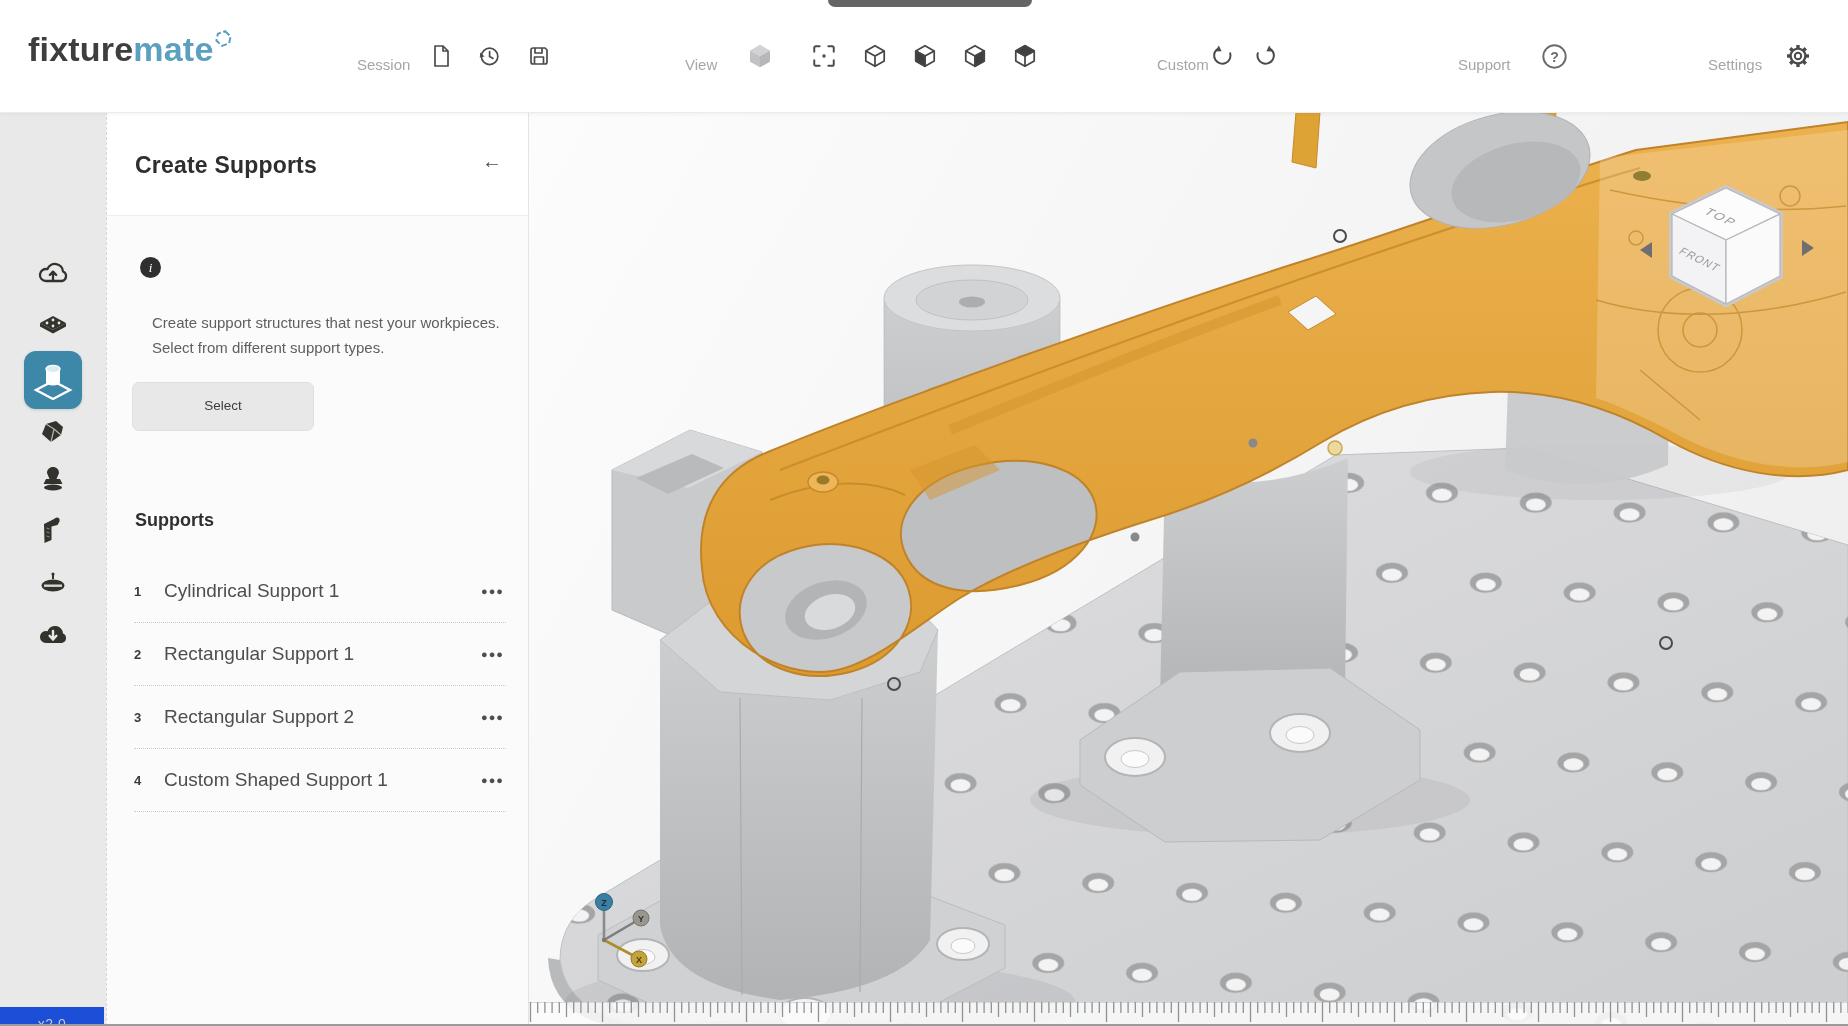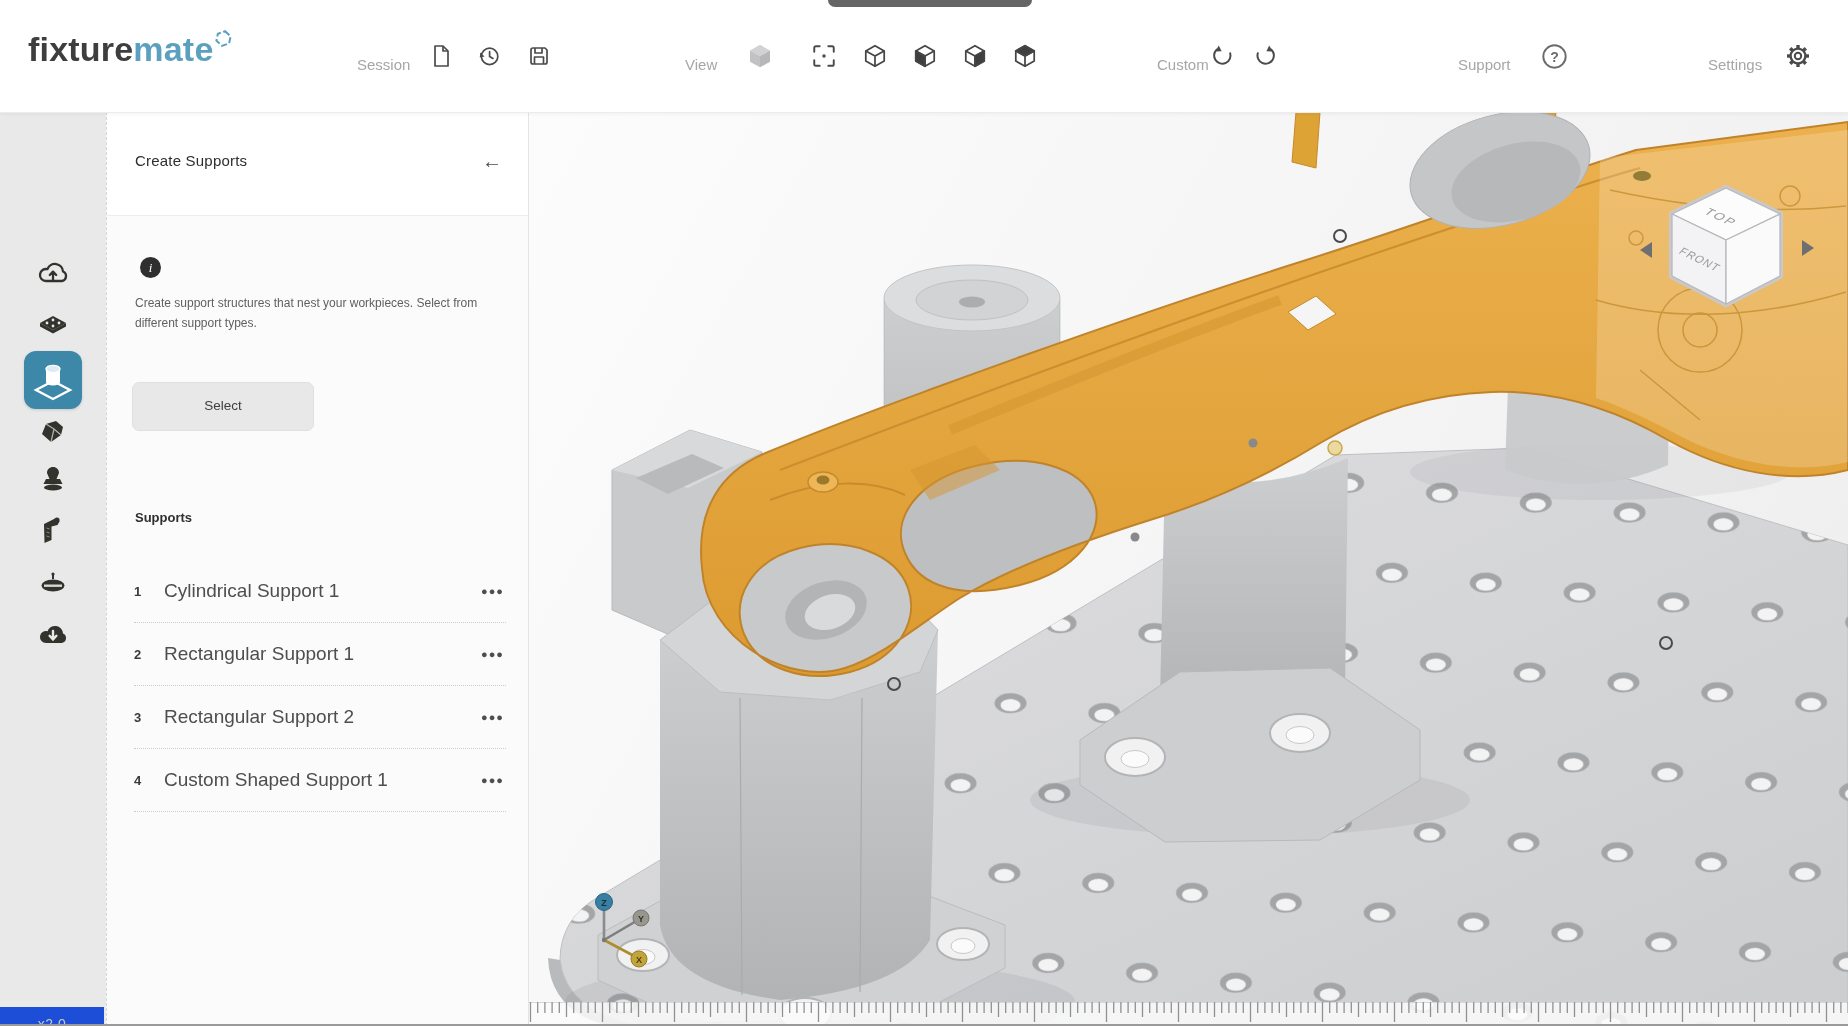--- a/index.html
+++ b/index.html
@@ -21,28 +21,28 @@
   .rail .ric{position:absolute;left:36px;cursor:pointer;}
   .rail .active-sq{position:absolute;left:24px;top:239px;width:58px;height:58px;border-radius:12px;
                    background:#3d87a8;box-shadow:0 1px 3px rgba(0,0,0,.15);cursor:pointer;}
   .zoom-badge{position:absolute;left:0;top:1007px;width:104px;height:19px;background:#1d4ed8;
               overflow:hidden;z-index:50;text-align:center;}
   .zoom-badge span{display:block;margin-top:9px;font-size:14px;color:#c9c9c5;letter-spacing:.5px;}
   
   .panel{position:absolute;top:112px;left:106px;width:423px;height:914px;background:#fbfbfb;
          border-left:1px dashed #d6d6d6;border-right:1px solid #e4e4e4;box-sizing:border-box;z-index:10;}
   .panel-header{position:absolute;top:0;left:0;right:0;height:103px;background:#fff;border-bottom:1px solid #ededed;}
-  .panel-title{position:absolute;left:28px;top:40px;font-size:15px;font-weight:normal;color:#2e2e2e;letter-spacing:.2px;}
+  .panel-title{position:absolute;left:28px;top:40px;font-size:23px;font-weight:bold;color:#2e2e2e;letter-spacing:.2px;}
   .panel-back{position:absolute;right:26px;top:38px;font-size:20px;color:#4a4a4a;cursor:pointer;}
   .info-dot{position:absolute;left:33px;top:145px;width:21px;height:21px;border-radius:50%;background:#2f2f2f;
             color:#fff;text-align:center;font-size:13px;line-height:21px;font-family:"Liberation Serif",serif;font-style:italic;}
-  .panel-desc{position:absolute;left:28px;top:182px;width:352px;font-size:12px;line-height:1.65;color:#5f5f5f;margin:0;}
+  .panel-desc{position:absolute;left:28px;top:182px;width:352px;font-size:15px;line-height:1.65;color:#5f5f5f;margin:17px;}
   .select-btn{position:absolute;left:25px;top:270px;width:180px;height:47px;border-radius:7px;background:#e8e8e8;
               border:1px solid #e0e0e0;font-size:13.5px;color:#3d3d3d;text-align:center;line-height:45px;cursor:pointer;}
-  .list-heading{position:absolute;left:28px;top:398px;font-size:13px;font-weight:bold;color:#2f2f2f;}
+  .list-heading{position:absolute;left:28px;top:398px;font-size:18px;font-weight:bold;color:#2f2f2f;}
   .support-list{position:absolute;left:27px;top:448px;right:22px;}
   .srow{height:62px;border-bottom:1.5px dotted #cdcdcd;display:flex;align-items:center;cursor:pointer;}
   .srow .idx{width:30px;font-size:13px;font-weight:bold;color:#3a3a3a;}
   .srow .nm{flex:1;font-size:19px;color:#4e4e4e;}
   .srow .menu{font-size:11px;color:#4e4e4e;letter-spacing:1px;padding:4px 2px;cursor:pointer;}
   
   .viewport{position:absolute;top:112px;left:529px;width:1319px;height:914px;
             background:linear-gradient(120deg,#fcfcfc 0%,#f4f4f5 55%,#ededee 100%);}
   .viewport svg{display:block;}
 </style>

